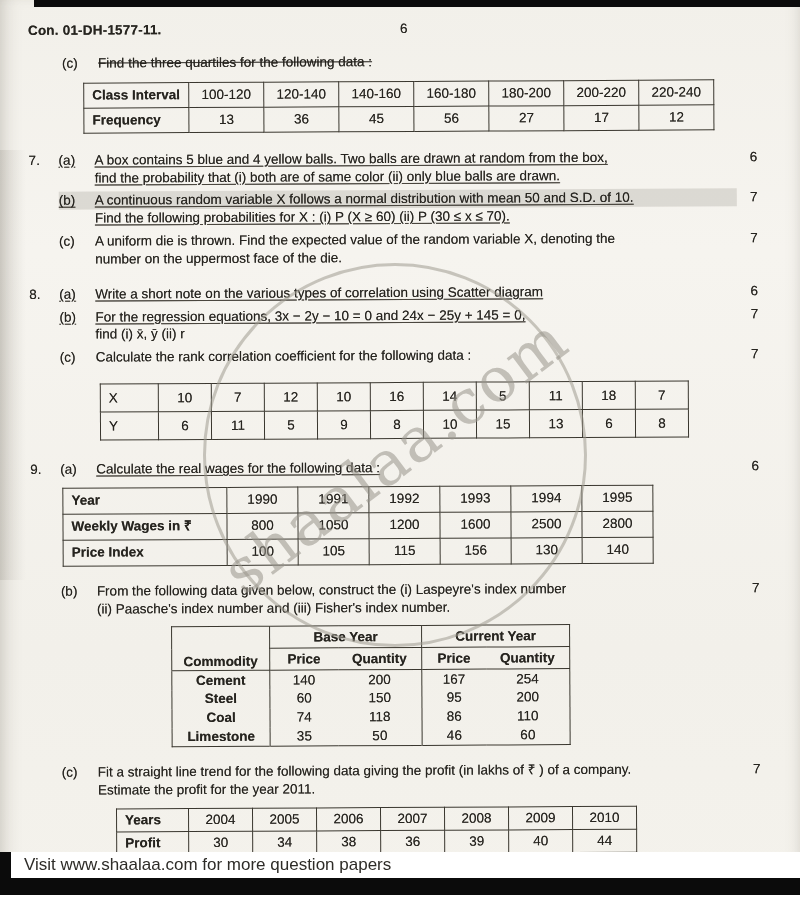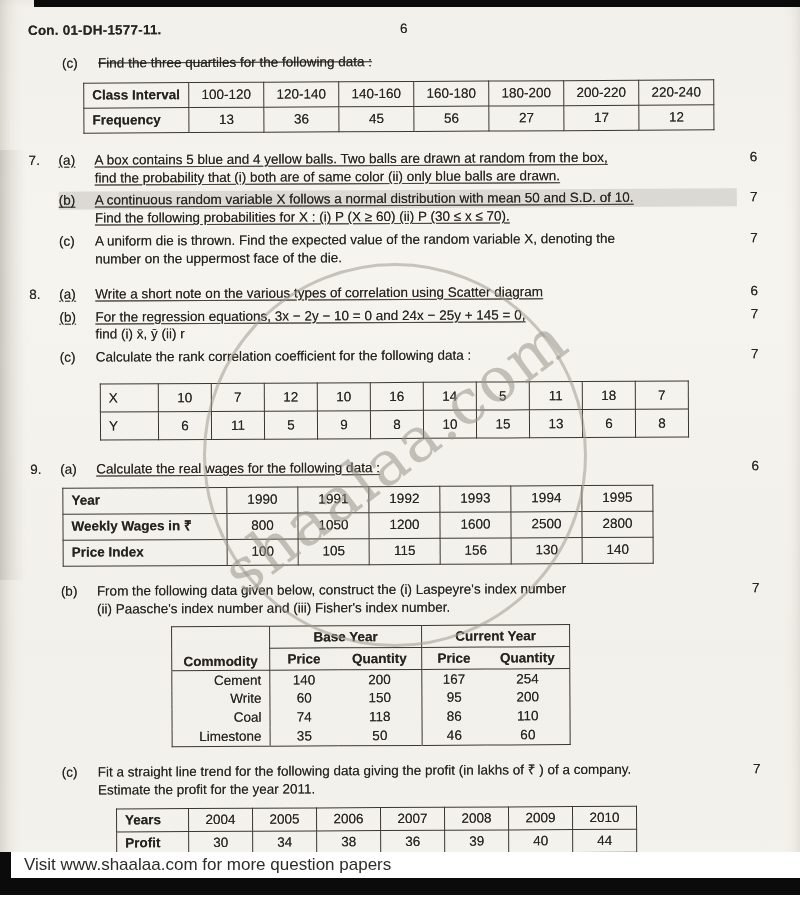--- a/index.html
+++ b/index.html
@@ -41,21 +41,21 @@
   .t-trend td { height:23px; }
   
   .commodity { width:398px; margin:4px 0 16px 140px; border:1.8px solid #3a372f; }
   .commodity th, .commodity td { border:none; padding:0 8px; }
   .commodity thead th { font-weight:bold; border-bottom:1.5px solid #3a372f; height:22px; }
   .commodity th.c-comm { border-right:1.5px solid #3a372f; text-align:center; vertical-align:bottom; }
   .commodity th.c-base { border-right:1.5px solid #3a372f; }
   .commodity th.sep { border-right:1.5px solid #3a372f; }
   .commodity td { height:19px; }
   .commodity td:nth-child(1), .commodity td:nth-child(3) { border-right:1.5px solid #3a372f; }
-  .commodity td:first-child { text-align:right; }
+  .commodity td:first-child { text-align:center;font-weight:bold; }
   .watermark { position:absolute; left:203px; top:263px; width:384px; height:384px; z-index:3; pointer-events:none; }
   .wm-circle { position:absolute; inset:0; border:3px solid rgba(158,154,144,.55); border-radius:50%; }
   .wm-text { position:absolute; left:-70px; right:-70px; top:0; bottom:0; display:flex; align-items:center;
              justify-content:center; transform:rotate(-37deg); font-size:62px; letter-spacing:2px;
              color:rgba(152,148,138,.55); font-family:"DejaVu Serif", serif; }
   .left-smudge { position:absolute; left:0; top:150px; width:26px; height:430px; z-index:2; pointer-events:none;
                  background:linear-gradient(90deg, rgba(118,112,100,.16), rgba(118,112,100,0)); }
   .footer-strip { position:absolute; left:0; bottom:0; width:800px; height:46px; background:#ffffff; z-index:5; }
   .footer-text { position:absolute; left:24px; top:3px; font-size:17px; color:#2e2c28; }
   .bottombar { position:absolute; left:0; bottom:3px; width:800px; height:17px; background:#0b0b0b; }
@@ -308,21 +308,21 @@
       </thead>
       <tbody>
           <tr>
             <td>Cement</td>
             <td>140</td>
             <td>200</td>
             <td>167</td>
             <td>254</td>
           </tr>
           <tr>
-            <td>Write</td>
+            <td>Steel</td>
             <td>60</td>
             <td>150</td>
             <td>95</td>
             <td>200</td>
           </tr>
           <tr>
             <td>Coal</td>
             <td>74</td>
             <td>118</td>
             <td>86</td>

